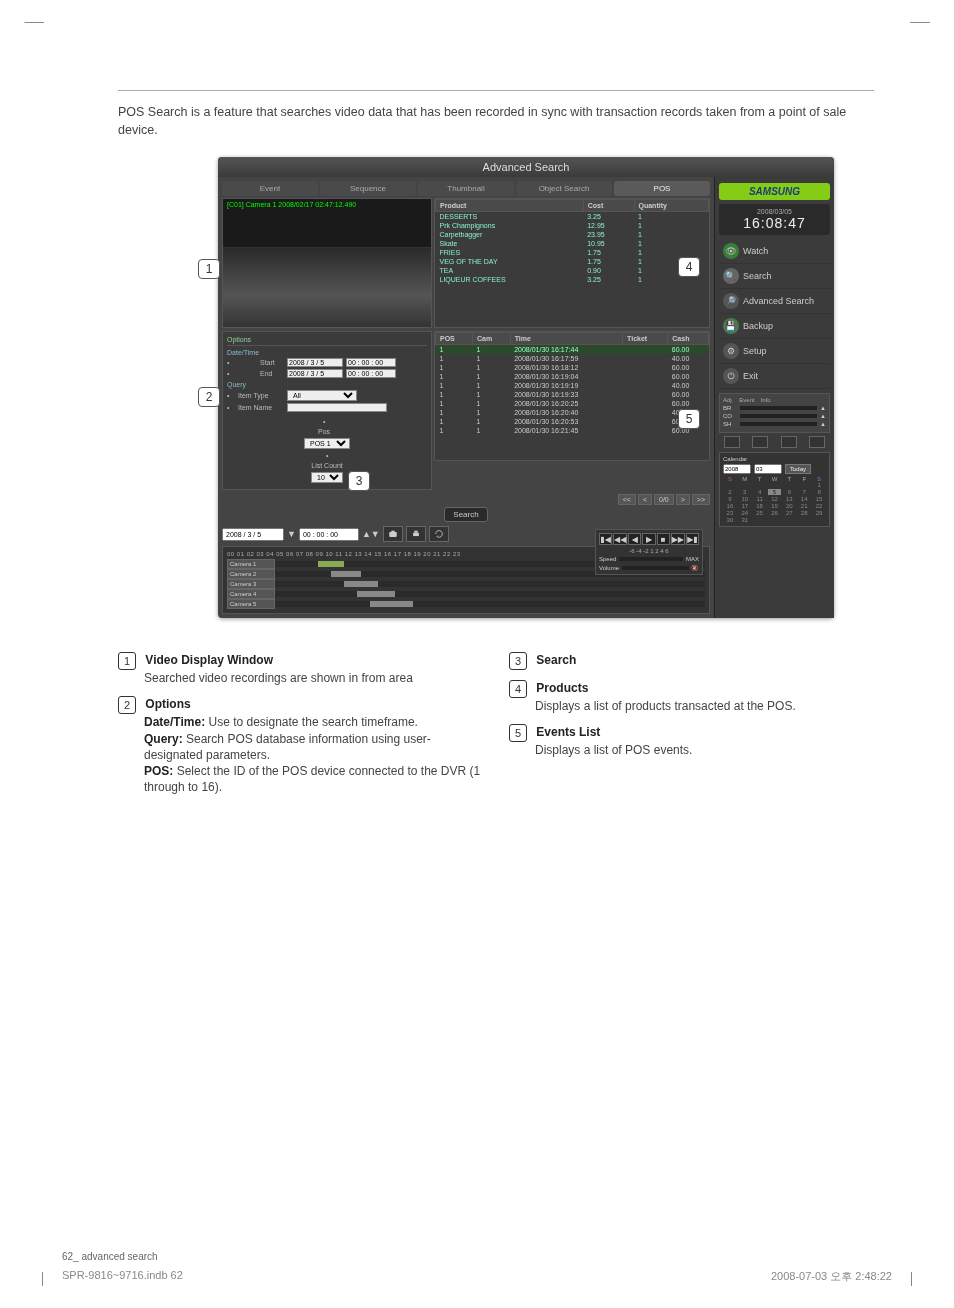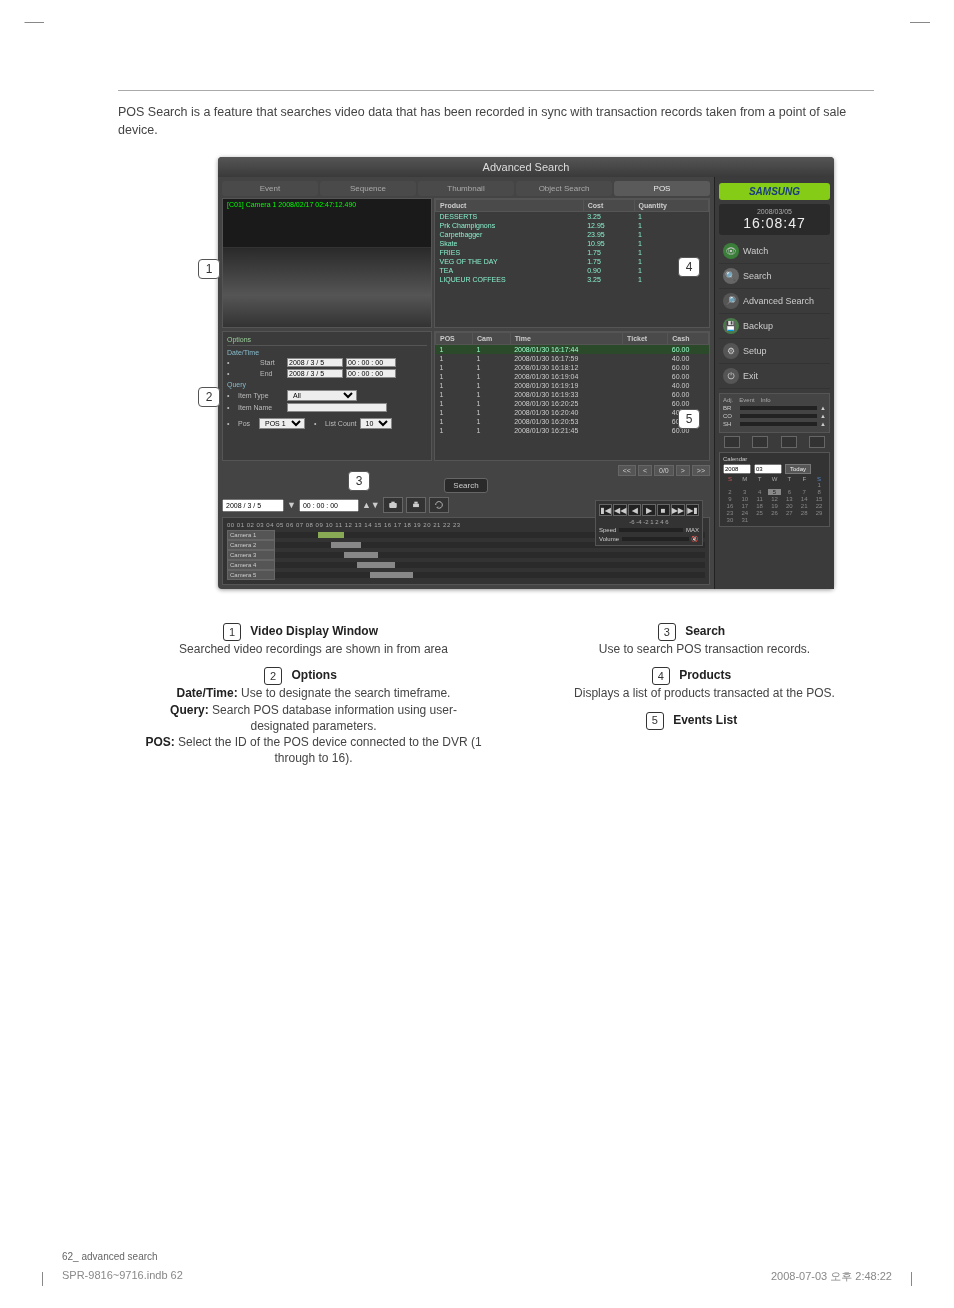--- a/index.html
+++ b/index.html
@@ -92,21 +92,21 @@
   .cal .days { display:grid; grid-template-columns:repeat(7,1fr); gap:1px; text-align:center; color:#aaa;}
   .cal .days .sun{color:#c55;} .cal .days .sat{color:#58c;}
   .cal .dates { display:grid; grid-template-columns:repeat(7,1fr); gap:1px; text-align:center; color:#888; font-size:6px;}
   .cal .dates .sel { background:#888; color:#222;}
 
   
   .callout { position:absolute; width:22px; height:20px; border:1px solid #555; border-radius:4px; background:#fff; color:#333; font-size:12px; display:flex;align-items:center;justify-content:center; font-weight:400;}
 
   
   .desc-cols { display:flex; gap:26px; margin-top:34px; }
-  .desc-cols .col { flex:1;text-align:center; }
+  .desc-cols .col { flex:1; }
   .num-box { display:inline-flex; width:18px; height:18px; border:1px solid #333; border-radius:3px; align-items:center; justify-content:center; font-size:11px; margin-right:6px; vertical-align:top;}
   .item { margin-bottom:10px; font-size:12px; line-height:1.35; }
   .item .title { font-weight:bold; color:#222; }
   .item .body { display:block; margin-left:26px; color:#444; }
   .sub { margin-left:26px; font-size:12px; color:#444; }
   .sub b { color:#222; }
 
   .footer { position:absolute; bottom:46px; left:62px; right:62px; display:flex; justify-content:space-between; font-size:10px; color:#666;}
   .foot-tick-l,.foot-tick-r{position:absolute;bottom:22px;width:1px;height:14px;background:#888;}
   .foot-tick-l{left:42px;} .foot-tick-r{right:42px;}
@@ -211,21 +211,21 @@
             <div class="opt-row">
               <span style="width:8px;">•</span>
                 <span style="width:46px;">Item Type</span>
               <select style="width:70px;"><option>All</option></select>
             </div>
             <div class="opt-row">
               <span style="width:8px;">•</span>
                 <span style="width:46px;">Item Name</span>
               <input style="width: 100px;" value="">
             </div>
-            <div class="opt-row" style="margin-top:6px;">
+            <div class="opt-row" style="margin-top:6px;flex-direction:column;">
               <span style="width:8px;">•</span>
                 <span style="width:18px;">Pos</span>
               <select style="width:46px;"><option>POS 1</option></select>
               <span style="width:8px;margin-left:6px;">•</span>
                 <span>List Count</span>
               <select style="width:32px;"><option>10</option></select>
             </div>
           </div>
           <div class="events-box">
             <table id="events-table">
@@ -551,30 +551,30 @@
             <div class="sub"><b>Date/Time:</b> Use to designate the search timeframe.</div>
             <div class="sub"><b>Query:</b> Search POS database information using user-designated parameters.</div>
             <div class="sub"><b>POS:</b> Select the ID of the POS device connected to the DVR (1 through to 16).</div>
           </div>
       </div>
     </div>
     <div class="col">
       <div class="item">
         <span class="num-box">3</span>
         <span class="title">Search</span>
-        <span class="body">Use to search POS transaction records.</span>
       </div>
       <div class="item">
         <span class="num-box">4</span>
         <span class="title">Products</span>
         <span class="body">Displays a list of products transacted at the POS.</span>
       </div>
       <div class="item">
         <span class="num-box">5</span>
         <span class="title">Events List</span>
+        <span class="body">Displays a list of POS events.</span>
       </div>
     </div>
   </div>
 </div>
 
 <div class="footer">
   <span>62_ advanced search</span>
 </div>
 <div style="position:absolute;bottom:24px;left:62px;right:62px;display:flex;justify-content:space-between;font-size:11px;color:#888;">
   <span>SPR-9816~9716.indb   62</span>

